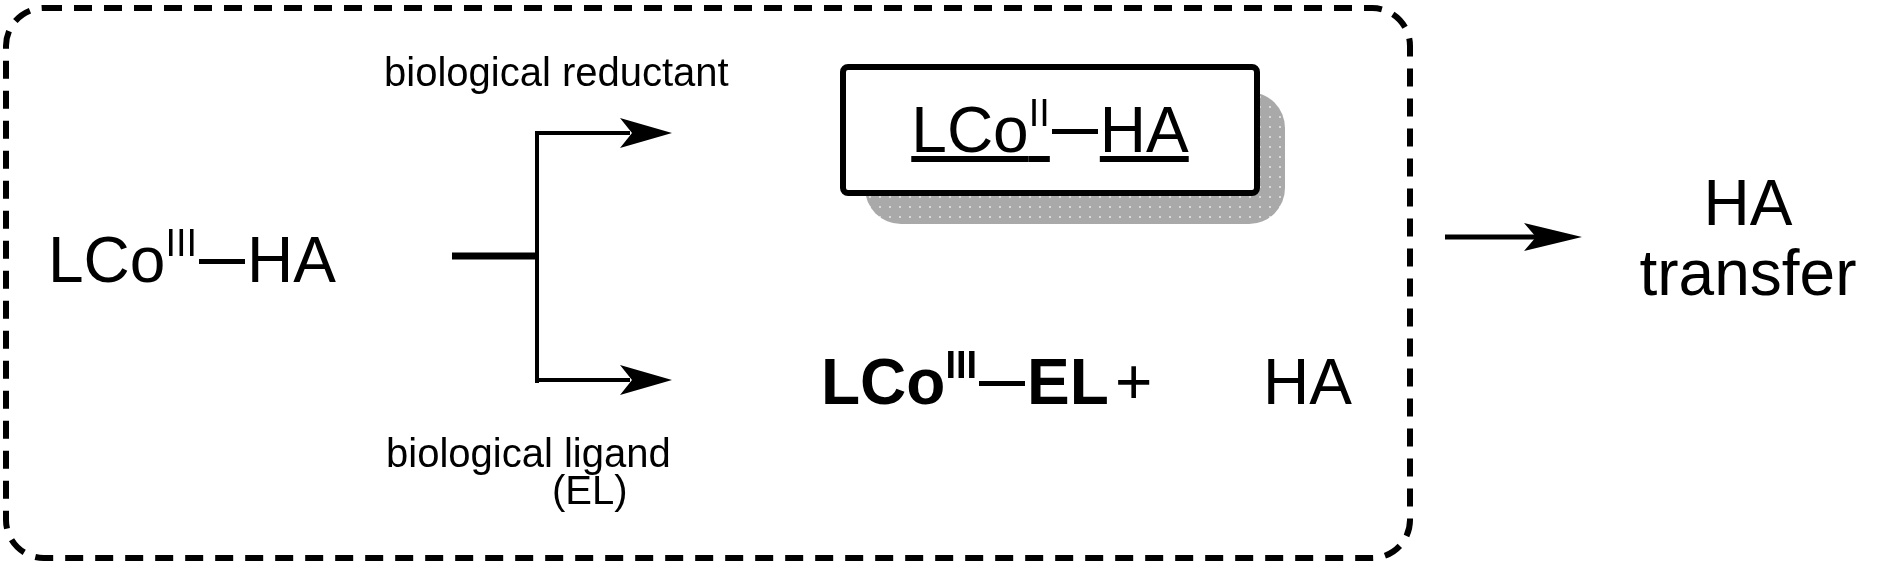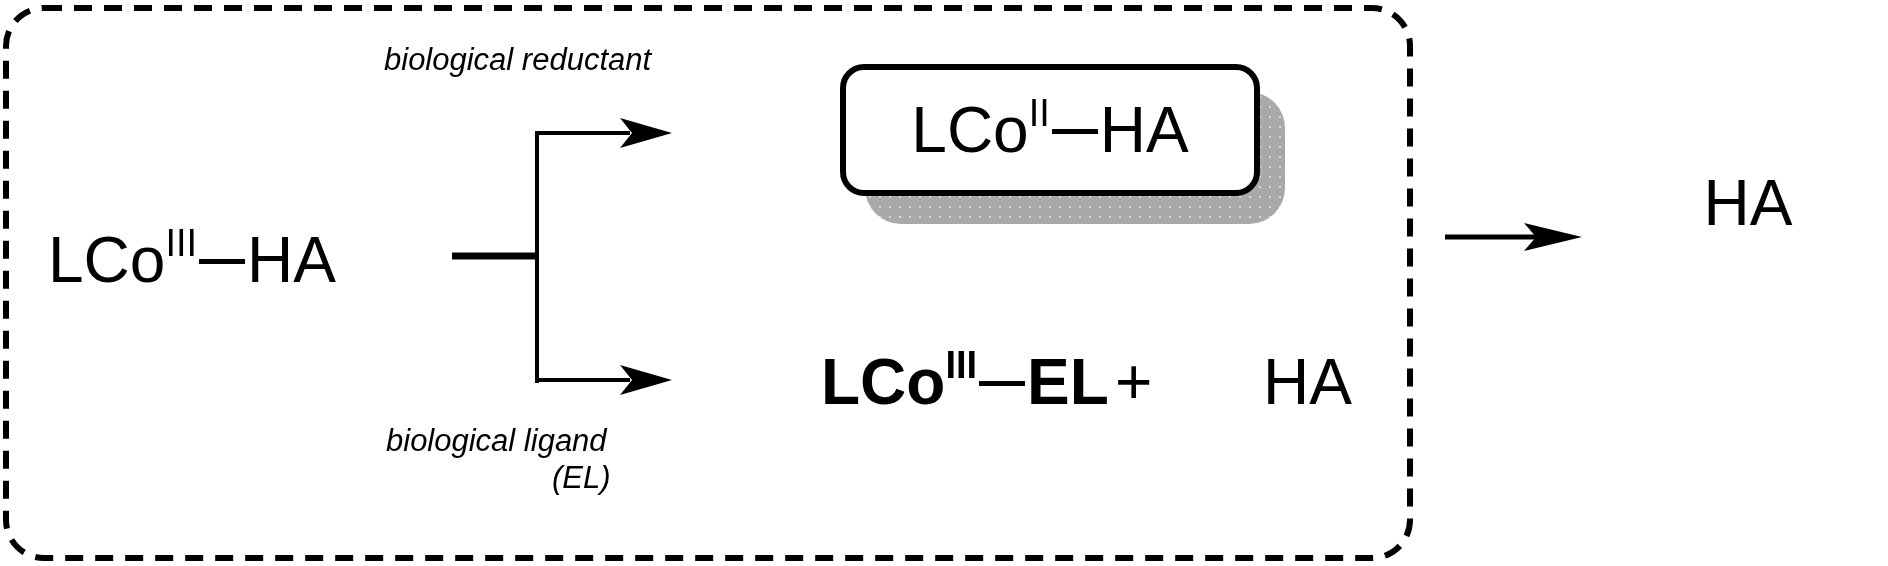--- a/index.html
+++ b/index.html
@@ -4,24 +4,24 @@
 <style>
   html, body { margin: 0; padding: 0; background: #ffffff; }
   body { width: 1888px; height: 566px; position: relative; overflow: hidden;
          font-family: "Liberation Sans", sans-serif; color: #000; }
   .abs { position: absolute; }
   svg.lines { position: absolute; left: 0; top: 0; }
   .chem { font-size: 64px; line-height: 1; white-space: nowrap; }
   .chem sup { font-size: 38px; position: relative; top: -4px; vertical-align: top; line-height: 1; }
   .bond { display: inline-block; width: 46px; height: 5px; background: #000; vertical-align: middle;
           position: relative; top: -4px; margin: 0 2px; }
-  .italic { font-style: italic; font-size: 31px; line-height: 1; white-space: nowrap; }
+  .italic { font-size: 40px; line-height: 1; white-space: nowrap; margin-top: 8px; }
   .product-box { position: absolute; left: 840px; top: 64px; width: 420px; height: 132px;
-                 border: 6px solid #000; border-radius: 24px; background: #fff; box-sizing: border-box;
-                 display: flex; align-items: center; justify-content: center; }
+                 border: 6px solid #000; border-radius: 8px; background: #fff; box-sizing: border-box;
+                 display: flex; align-items: center; justify-content: center; text-decoration: underline; }
   .box-shadow { position: absolute; left: 865px; top: 92px; width: 420px; height: 132px;
                 border-radius: 36px; background: #a9a9a9;
                 background-image: radial-gradient(#d8d8d8 1px, transparent 1.2px);
                 background-size: 10px 10px; }
   .result { font-size: 64px; line-height: 1.1; text-align: center; }
 </style>
 </head>
 <body>
 
 <svg class="lines" width="1888" height="566">
@@ -59,13 +59,14 @@
   <span>LCo</span><sup>III</sup><span class="bond"></span><span>EL</span>
 </div>
 <div class="abs chem" style="left:1115px; top:350px;">+</div>
 <div class="abs chem" style="left:1263px; top:350px;">HA</div>
 
 <div class="abs italic" style="left:386px; top:425px;">biological ligand</div>
 <div class="abs italic" style="left:552px; top:462px;">(EL)</div>
 
 <div class="abs result" style="left:1628px; top:168px; width:240px;">
   <div>HA</div>
+  <div>transfer</div>
 </div>
 
 </body></html>

